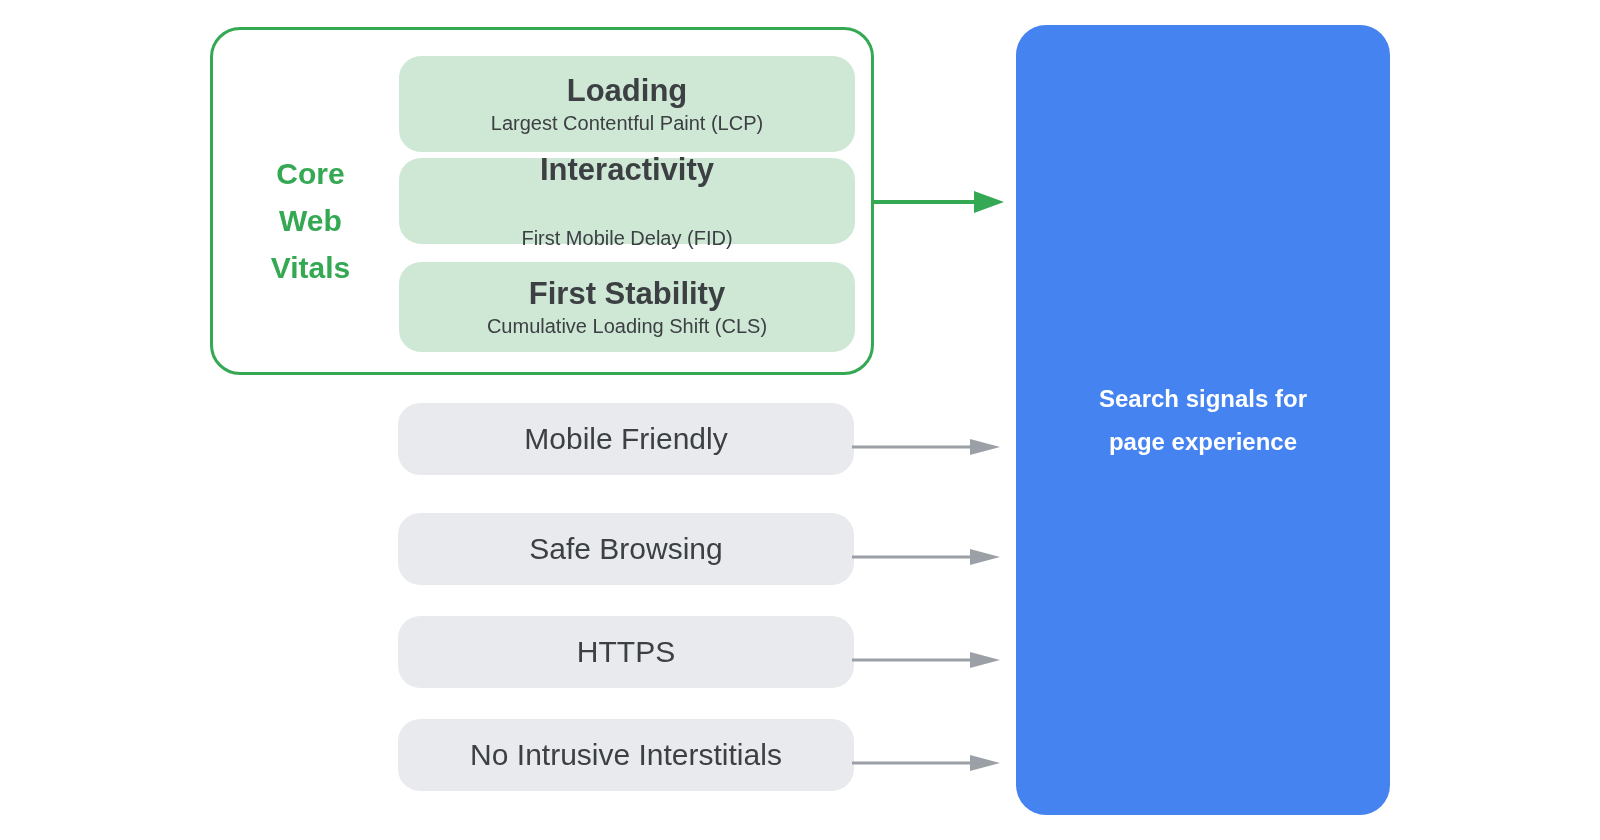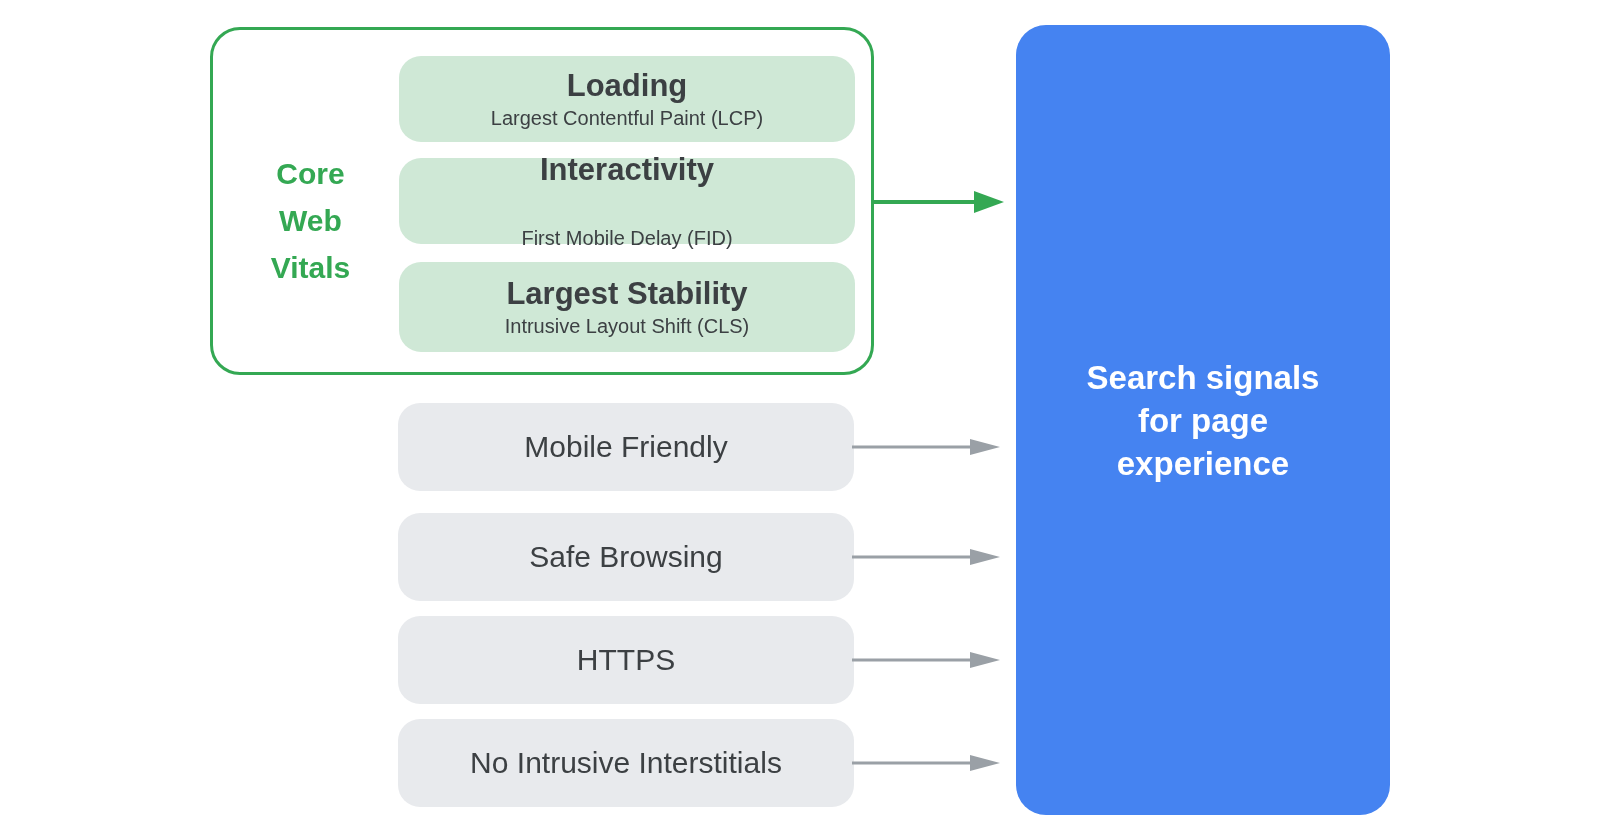--- a/index.html
+++ b/index.html
@@ -20,30 +20,30 @@
 
   
   .cwv-group{position:absolute;left:210px;top:27px;width:664px;height:348px;
     border:3px solid var(--c-green);border-radius:30px;background:#fff;}
   .cwv-label{position:absolute;left:40px;top:120px;width:115px;
     text-align:center;color:var(--c-green);font-size:30px;font-weight:700;
     line-height:47px;}
   .vital-card{position:absolute;left:186px;width:456px;border-radius:22px;
     background:var(--c-green_light);display:flex;flex-direction:column;
     align-items:center;justify-content:center;}
-  .vital-card.v0{top:26px;height:86px;}
+  .vital-card.v0{top:26px;height:96px;}
   .vital-card.v1{top:128px;height:86px;gap:36px;}
   .vital-card.v2{top:232px;height:90px;}
   .vital-title{font-size:31px;font-weight:600;color:var(--c-text_dark);
     line-height:36px;}
   .vital-subtitle{font-size:20px;font-weight:400;color:var(--c-text_dark);
     line-height:26px;margin-top:1px;}
 
   
-  .signal-card{position:absolute;left:398px;width:456px;height:88px;
+  .signal-card{position:absolute;left:398px;width:456px;height:72px;
     border-radius:22px;background:var(--c-grey_light);display:flex;
     align-items:center;justify-content:center;font-size:30px;font-weight:400;
     color:var(--c-text_dark);}
   .signal-card.s0{top:403px;}
   .signal-card.s1{top:513px;}
   .signal-card.s2{top:616px;}
   .signal-card.s3{top:719px;}
 
   
   svg.arrow{position:absolute;overflow:visible;}
@@ -55,43 +55,43 @@
   .arrow-g0{left:852px;top:436px;}
   .arrow-g1{left:852px;top:546px;}
   .arrow-g2{left:852px;top:649px;}
   .arrow-g3{left:852px;top:752px;}
 
   
   .result-box{position:absolute;left:1016px;top:25px;width:374px;height:790px;
     border-radius:30px;background:var(--c-blue);display:flex;
     align-items:center;justify-content:center;}
   .result-label{width:256px;text-align:center;color:var(--c-text_on_blue);
-    font-size:33px;font-weight:700;line-height:43px;}
+    font-size:24px;font-weight:700;line-height:43px;}
 </style>
 </head>
 <body>
 
 <div class="canvas">
 
   <div class="cwv-group">
     <div class="cwv-label">Core Web Vitals</div>
 
     <div class="vital-card v0">
       <div class="vital-title">Loading</div>
       <div class="vital-subtitle">Largest Contentful Paint (LCP)</div>
     </div>
 
     <div class="vital-card v1">
       <div class="vital-title">Interactivity</div>
       <div class="vital-subtitle">First Mobile Delay (FID)</div>
     </div>
 
     <div class="vital-card v2">
-      <div class="vital-title">Largest Stability</div>
-      <div class="vital-subtitle">Intrusive Layout Shift (CLS)</div>
+      <div class="vital-title">First Stability</div>
+      <div class="vital-subtitle">Cumulative Loading Shift (CLS)</div>
     </div>
   </div>
 
   <svg class="arrow green arrow-green" width="132" height="28" viewBox="0 0 132 28">
     <line x1="0" y1="14" x2="102" y2="14"></line>
     <polygon points="100,3 130,14 100,25"></polygon>
   </svg>
 
   <div class="signal-card s0">Mobile Friendly</div>
   <div class="signal-card s1">Safe Browsing</div>

